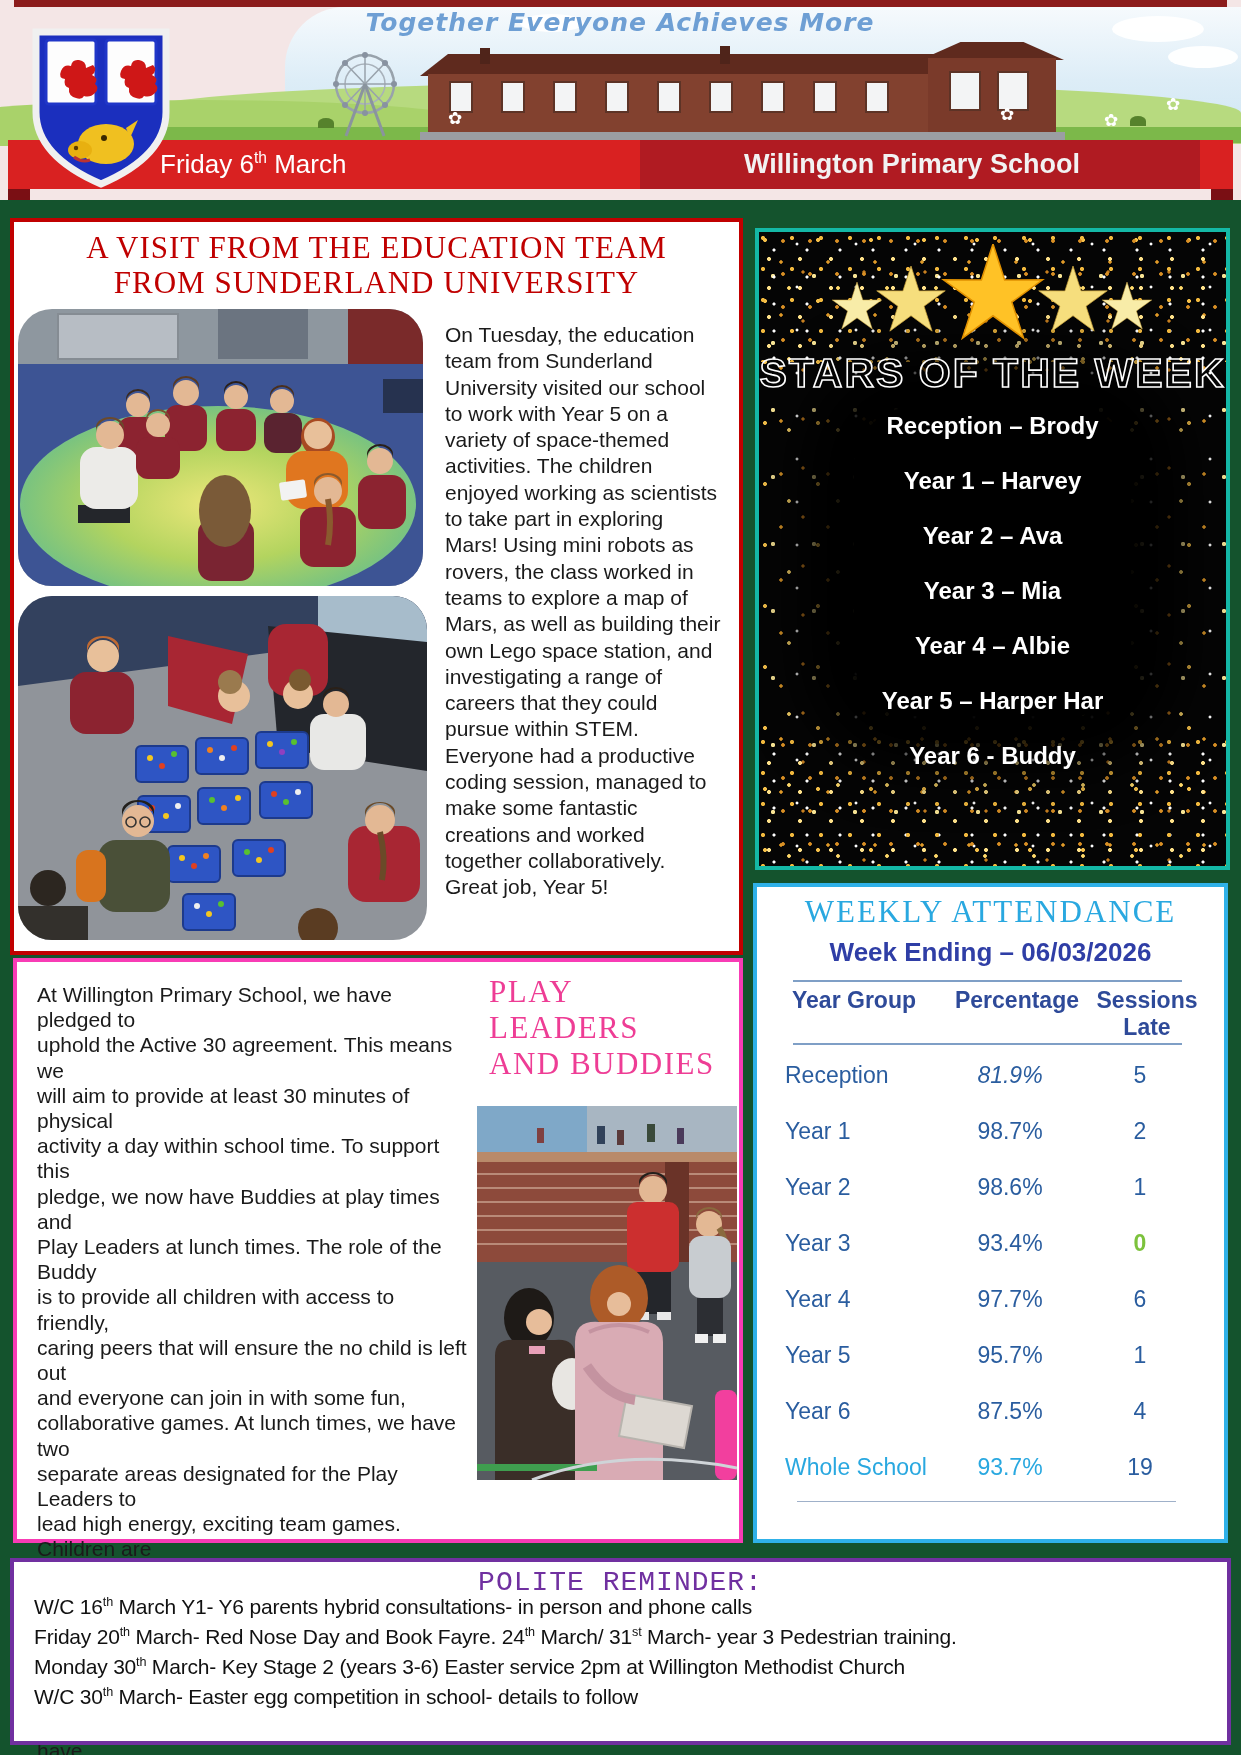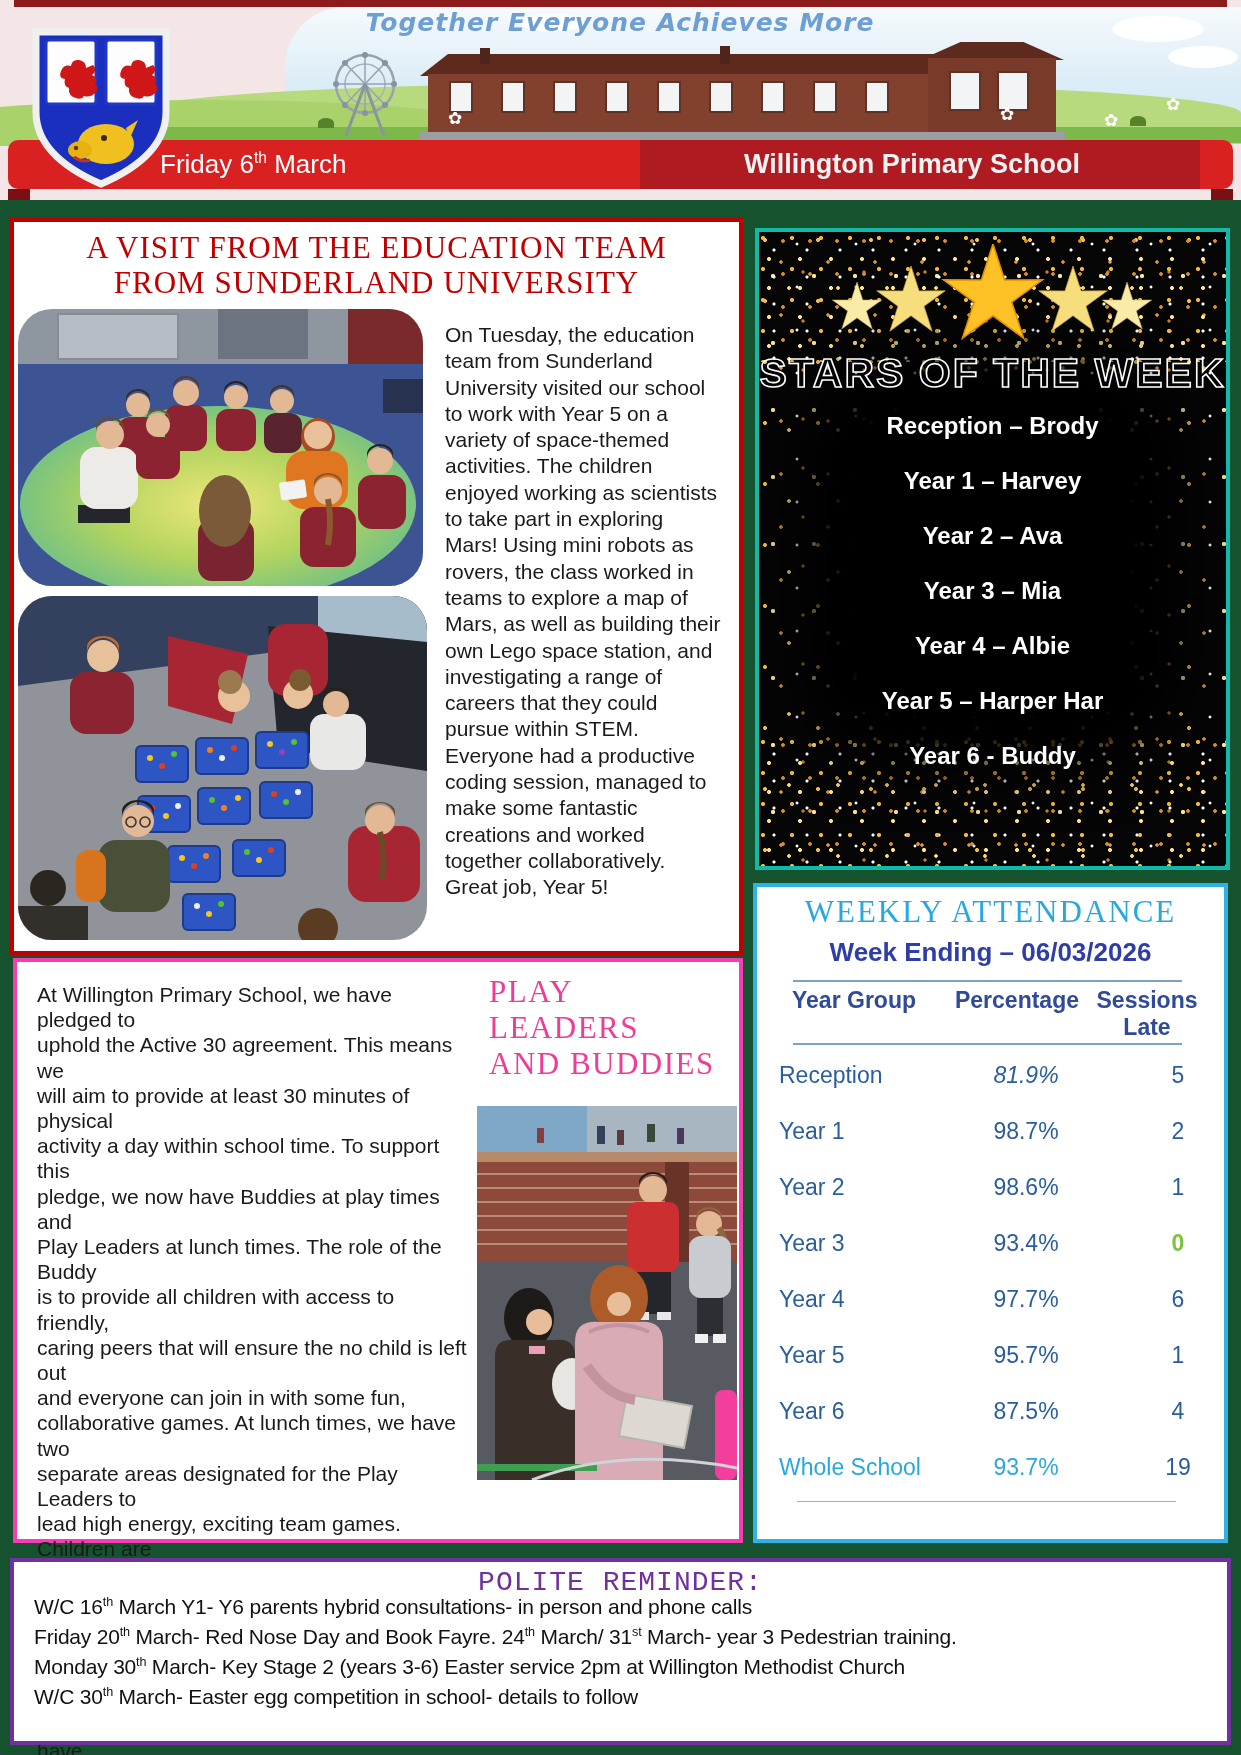--- a/index.html
+++ b/index.html
@@ -16,21 +16,21 @@
        background:linear-gradient(180deg,#f6fafd 0%,#ddedf7 55%,#cfe6f3 100%);border-radius:60px 0 0 0;}
   .hill-back{position:absolute;left:130px;top:82px;width:1111px;height:62px;background:#b7da7f;border-radius:100% 100% 0 0;}
   .hill-front{position:absolute;left:-80px;top:100px;width:560px;height:46px;background:#a9d26a;border-radius:100% 100% 0 0;}
   .grass-strip{position:absolute;left:120px;top:127px;width:1121px;height:16px;background:#7cb84a;}
   .cloud{position:absolute;background:#ffffff;border-radius:50%;opacity:.95;}
   .daisy{position:absolute;color:#ffffff;font-size:17px;line-height:17px;}
   .tuft{position:absolute;width:16px;height:10px;background:#56822c;border-radius:50% 50% 0 0;}
   .motto{position:absolute;left:330px;top:8px;width:580px;text-align:center;
          font-family:"DejaVu Sans",sans-serif;font-style:italic;font-weight:600;
          font-size:25px;color:#6e9fd4;letter-spacing:1px;}
-  .ribbon{position:absolute;left:8px;top:140px;width:1225px;height:49px;background:#d92121;border-radius:10px;}
+  .ribbon{position:absolute;left:8px;top:140px;width:1225px;height:49px;background:#d92121;}
   .ribbon-right{position:absolute;left:632px;top:0;width:560px;height:49px;background:#b01b22;}
   .ribbon-date{position:absolute;left:152px;top:0;height:49px;line-height:49px;color:#ffffff;font-size:26px;}
   .ribbon-school{position:absolute;left:624px;top:0;width:560px;height:49px;line-height:49px;text-align:center;
                  color:#f2f2f2;font-size:27px;font-weight:bold;}
   .ribbon-fold{position:absolute;width:22px;height:12px;background:#7a0f14;top:189px;}
   .crest{position:absolute;left:26px;top:24px;z-index:5;}
 
   
   .box{position:absolute;background:#ffffff;box-sizing:border-box;}
   .box-visit{left:10px;top:218px;width:733px;height:737px;border:4px solid #c00000;}
@@ -83,22 +83,22 @@
     font-family:"Liberation Serif",serif;font-size:31px;color:#29a8e0;letter-spacing:2px;}
   .att-sub{position:absolute;left:0;top:50px;width:100%;text-align:center;
     font-size:26px;font-weight:bold;color:#2f3ea6;}
   .att-rule1{position:absolute;left:36px;right:42px;top:93px;border-top:2px solid #7f9fc6;}
   .att-head{position:absolute;left:0;right:0;top:100px;display:grid;
     grid-template-columns:160px 130px 130px;padding-left:35px;
     font-size:23px;font-weight:bold;color:#2e4a99;line-height:27px;}
   .att-head .c2,.att-head .c3{text-align:center;}
   .att-rule2{position:absolute;left:36px;right:42px;top:156px;border-top:2px solid #7f9fc6;}
   .att-rows{position:absolute;left:0;right:0;top:160px;}
-  .att-row{display:grid;grid-template-columns:160px 130px 130px;padding-left:22px;height:56px;
-    align-items:center;font-size:23px;color:#2a5d9f;gap:22px;}
+  .att-row{display:grid;grid-template-columns:160px 130px 130px;padding-left:28px;height:56px;
+    align-items:center;font-size:23px;color:#2a5d9f;}
   .att-c{white-space:nowrap;}
   .att-pct,.att-late{text-align:center;}
   .att-pct.ital{font-style:italic;}
   .att-late.green{color:#7cc23c;font-weight:bold;}
   .att-c.cyan{color:#29a8e0;}
   .att-rule3{position:absolute;left:40px;right:48px;top:614px;border-top:1.5px solid #9fb0c9;}
 
   
   .play-body{position:absolute;left:20px;top:20px;width:430px;
     font-size:21px;line-height:25.2px;color:#1a1a1a;}

